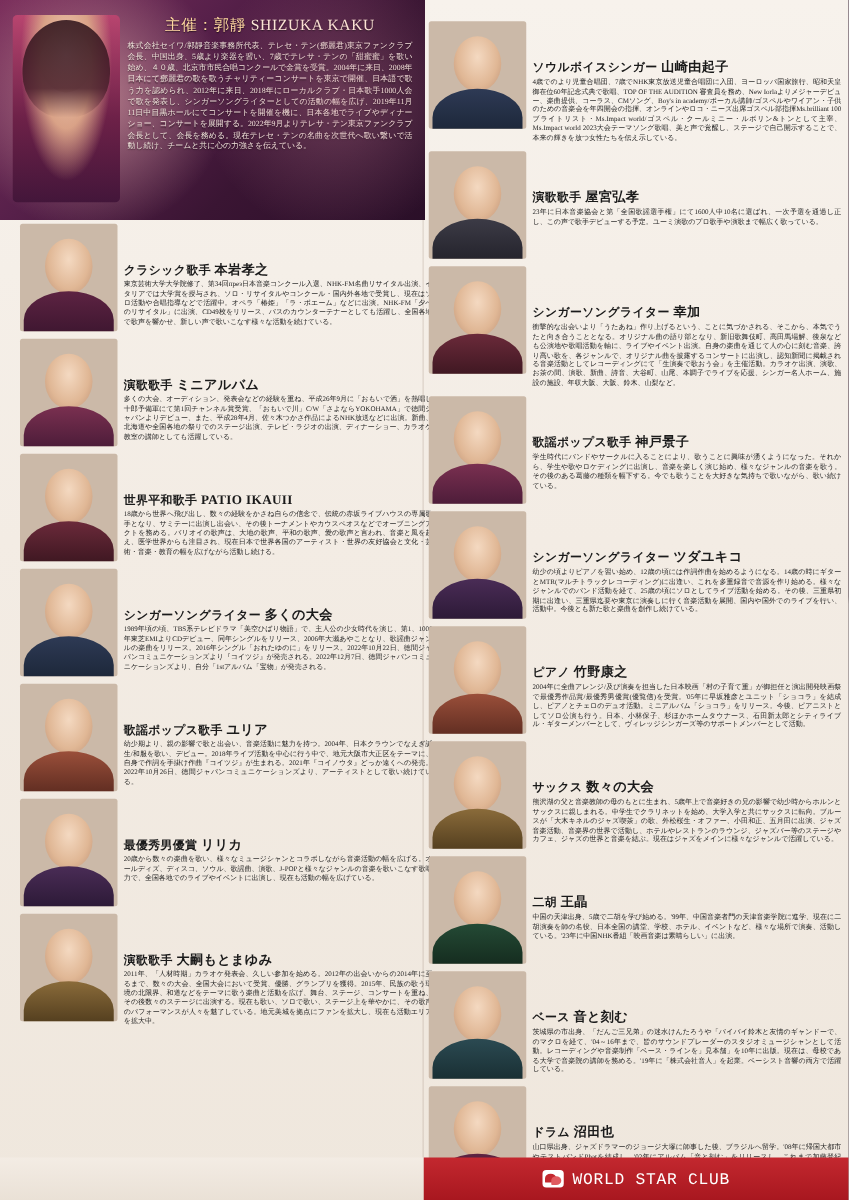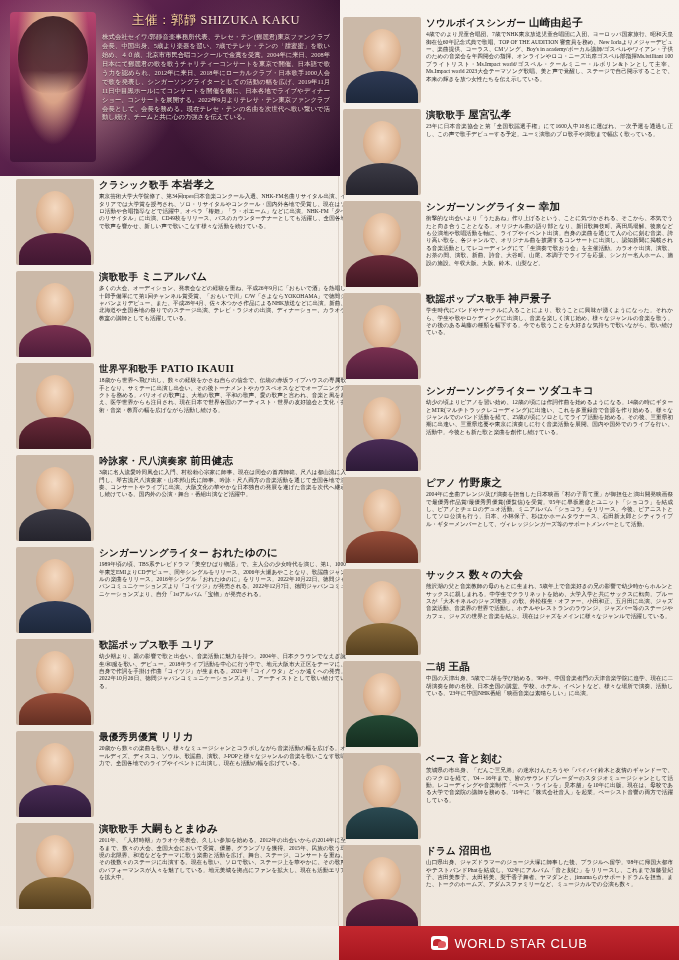--- a/index.html
+++ b/index.html
@@ -78,21 +78,21 @@
   }
   .entry .thumb:before{
     content:""; position:absolute; left:50%; top:14%; transform:translateX(-50%);
     width:38px; height:44px; border-radius:50%;
     background: radial-gradient(ellipse at 50% 38%, #f4d9c1 0%, #e0b795 60%, #bd9276 100%);
   }
   .entry .thumb:after{
     content:""; position:absolute; left:50%; bottom:-14px; transform:translateX(-50%);
     width:72px; height:46px; border-radius:50% 50% 0 0;
   }
-  .entry .body { flex: 1; min-width: 0; }
+  .entry .body { flex: 1; min-width: 0; margin-top: 32px; }
   .entry .name {
     font-size: 10.5px; font-weight: bold; color: #1a1a1a; letter-spacing: .3px;
     margin: 0 0 2px 0; line-height: 1.15;
   }
   .entry .name .role { font-size: 9.5px; }
   .entry .desc {
     font-size: 5.6px; line-height: 1.33; text-align: justify; color: #1c1c1c;
   }
   
   .t0:after{ background: linear-gradient(180deg,#5d2342,#33122a); }
@@ -125,21 +125,21 @@
   }
   .footer .wechat {
     width: 17px; height: 14px; border-radius: 3px; background: #fff; position: relative;
   }
   .footer .wechat:before, .footer .wechat:after{
     content:""; position:absolute; border-radius:50% 50% 50% 10%;
     background:#c3282f;
   }
   .footer .wechat:before{ left:2px; top:2.5px; width:9px; height:7px; }
   .footer .wechat:after{ left:7px; top:5px; width:8px; height:6.5px; background:#e05a5f; }
-  .footer .label { font-family:Liberation Sans, sans-serif; font-size: 13px; letter-spacing: .6px; }
+  .footer .label { font-family:Liberation Mono, monospace; font-size: 13px; letter-spacing: .6px; }
   .footer-left {
     position:absolute; left:0; bottom:0; width:339px; height:34px;
     background: linear-gradient(180deg,#f3ece4,#eae1d6);
   }
   
   .divider{
     position:absolute; left:338px; top:0; width:1px; height:960px;
     background: rgba(150,130,115,.25);
   }
 </style>
@@ -186,35 +186,25 @@
       <div class="thumb tBg5 t5"></div>
       <div class="body">
         <div class="name">
           <span class="role">世界平和歌手</span>
           <span>PATIO IKAUII</span>
         </div>
         <div class="desc">18歳から世界へ飛び出し、数々の経験をかさね自らの信念で、伝統の赤坂ライブハウスの専属歌手となり、サミテーに出演し出会い、その後トーナメントやカウスペオスなどでオーブニングアクトを務める。バリオイの歌声は、大地の歌声、平和の歌声、愛の歌声と言われ、音楽と風を超え、医学世界からも注目され、現在日本で世界各国のアーティスト・世界の友好協会と文化・芸術・音楽・教育の幅を広げながら活動し続ける。</div>
       </div>
     </div>
     <div class="entry">
-      <div class="thumb tBg4 t4"></div>
-      <div class="body">
-        <div class="name">
-          <span class="role">吟詠家・尺八演奏家</span>
-          <span>前田健志</span>
-        </div>
-        <div class="desc">3歳に名人流愛吟同風会に入門、村松勅心宗家に師事、現在は同会の首席師範、尺八は都山流に入門し、琴古流尺八演奏家・山本邦山氏に師事、吟詠・尺八両方の音楽活動を通じて全国各地で演奏、コンサートやライブに出演、大阪文化の華やかな日本独自の発展を遂げた音楽を次代へ継承し続けている。国内外の公演・舞台・番組出演など活躍中。</div>
-      </div>
-    </div>
-    <div class="entry">
       <div class="thumb tBg1 t1"></div>
       <div class="body">
         <div class="name">
           <span class="role">シンガーソングライター</span>
-          <span>おれたゆのに</span>
+          <span>多くの大会</span>
         </div>
         <div class="desc">1989年頃の頃、TBS系テレビドラマ「美空ひばり物語」で、主人公の少女時代を演じ、第1、1000年東芝EMIよりCDデビュー、同年シングルをリリース、2006年大瀬あやことなり、歌謡曲ジャンルの楽曲をリリース。2016年シングル「おれたゆのに」をリリース。2022年10月22日、徳間ジャパンコミュニケーションズより『コイツジ』が発売される。2022年12月7日、徳間ジャパンコミュニケーションズより、自分「1stアルバム「宝物」が発売される。</div>
       </div>
     </div>
     <div class="entry">
       <div class="thumb tBg3 t3"></div>
       <div class="body">
         <div class="name">
           <span class="role">歌謡ポップス歌手</span>
           <span>ユリア</span>

